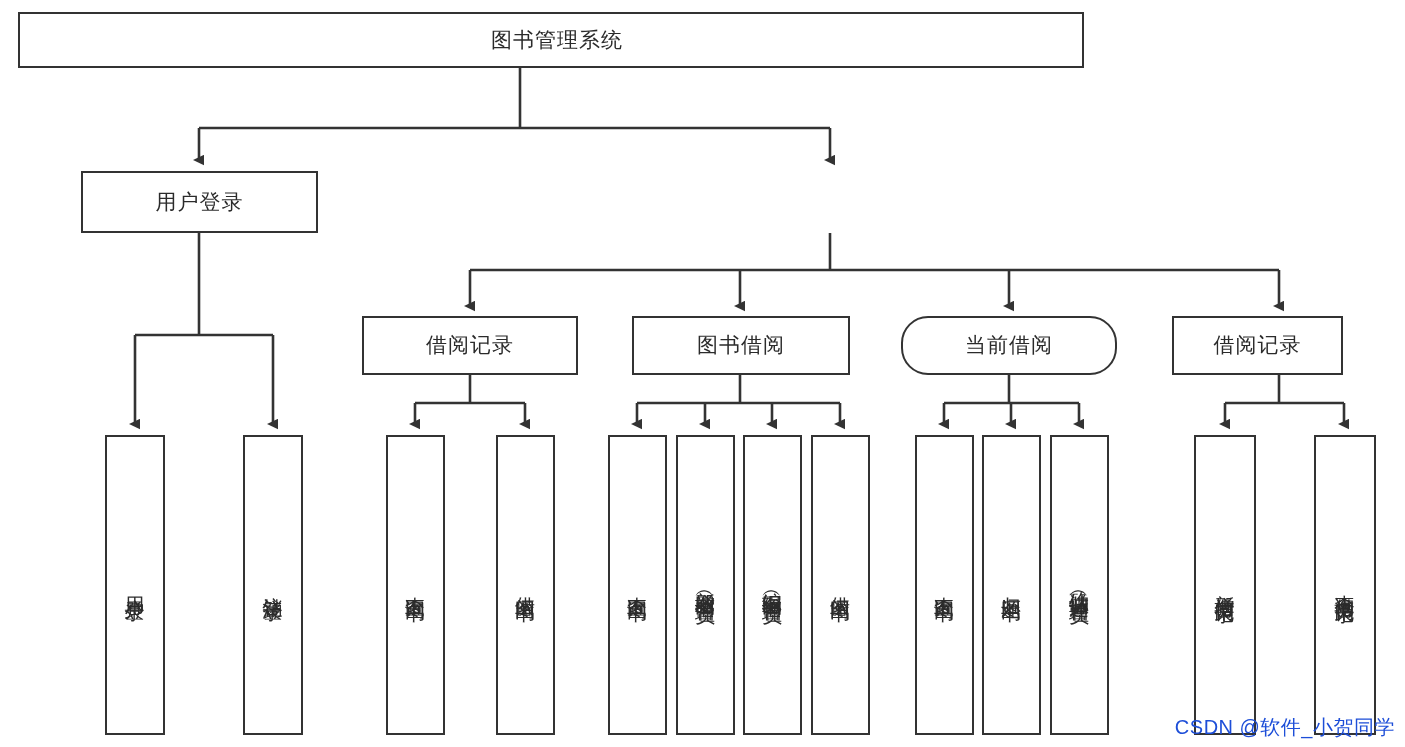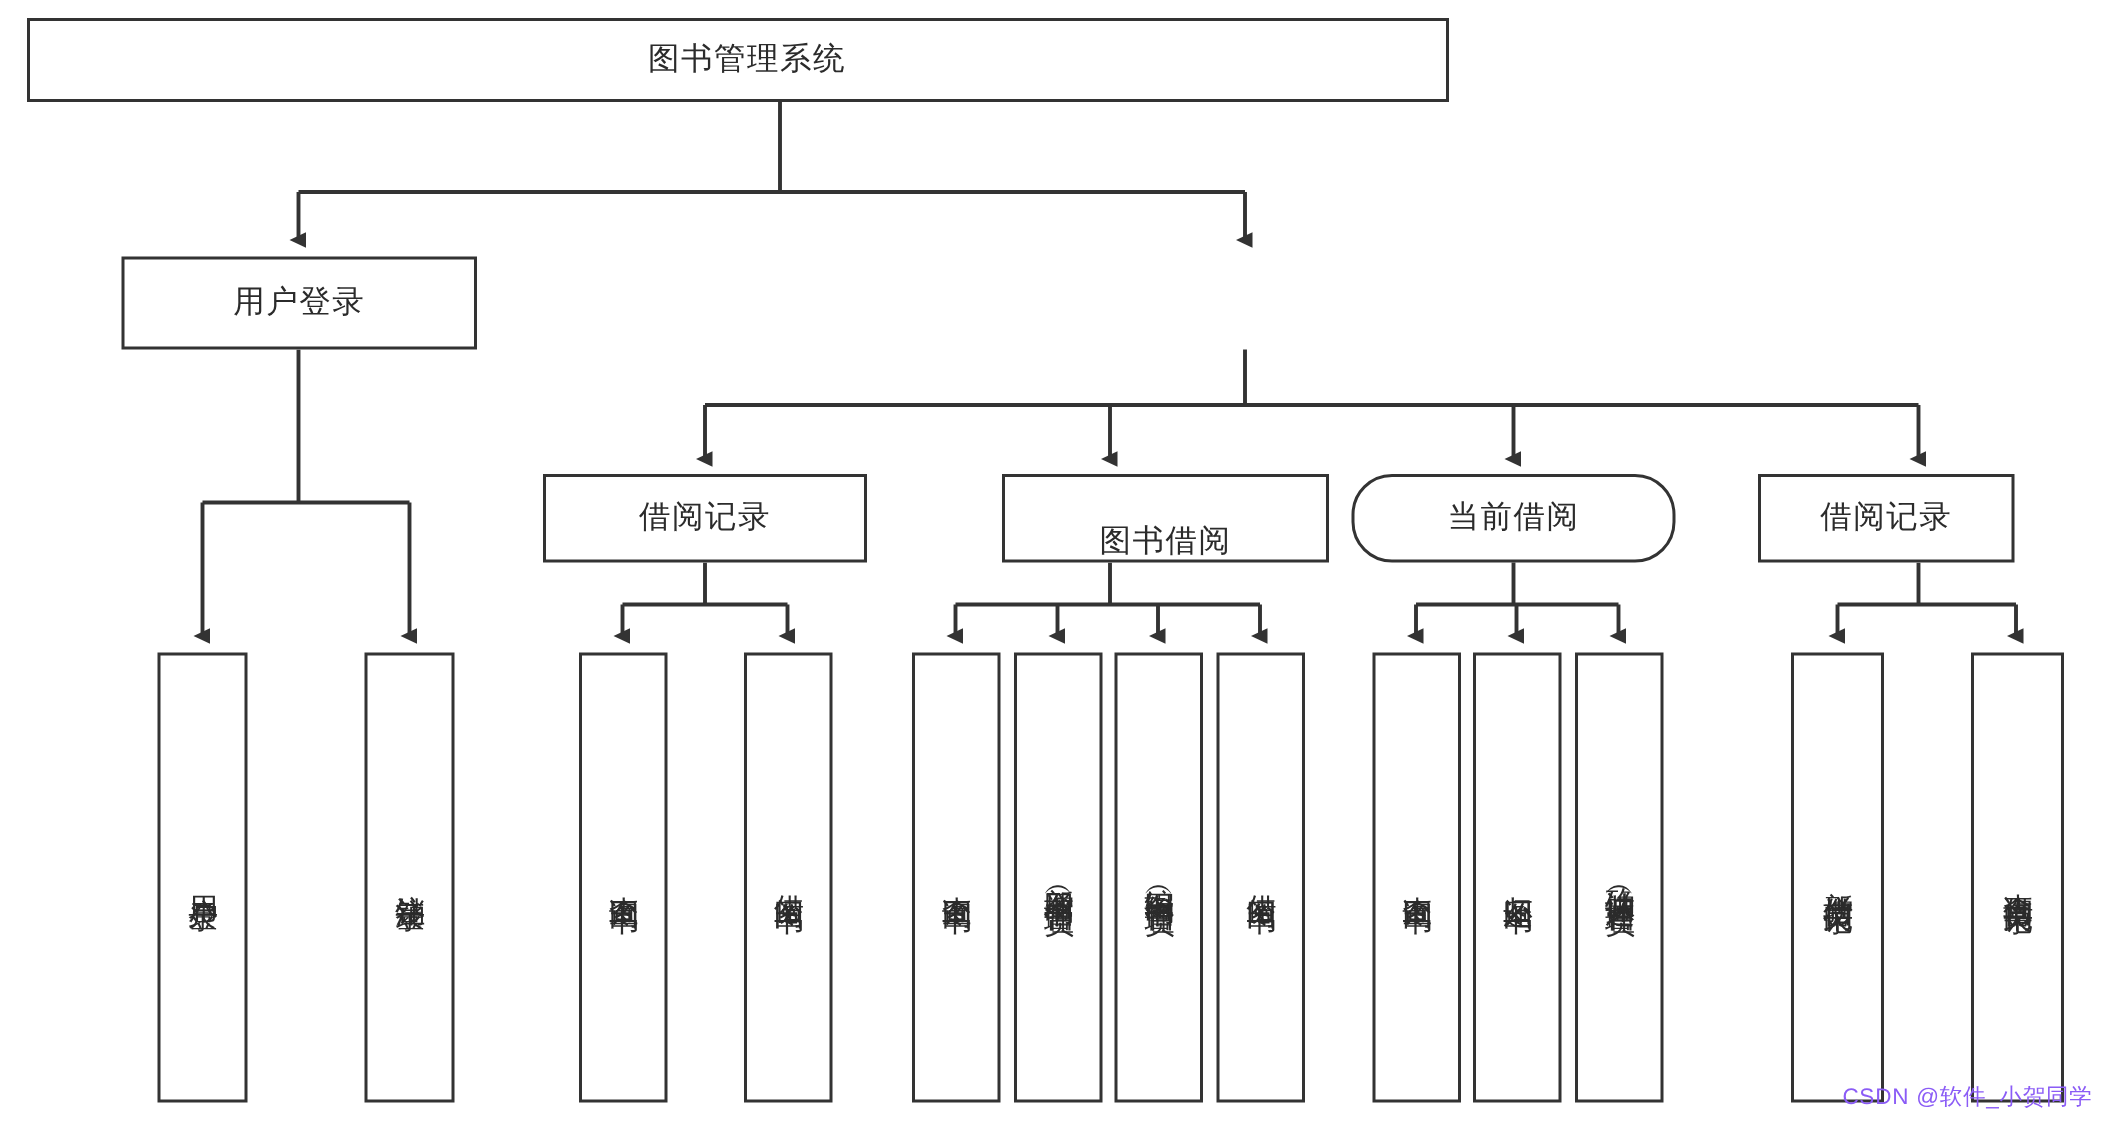--- a/index.html
+++ b/index.html
@@ -45,22 +45,22 @@
     align-items:center;
     justify-content:center;
     width:100%;height:100%;
     left:0;top:0;
     pointer-events:none;
   }
   #watermark{
     position:absolute;
     right:10px;
     bottom:6px;
-    font-size:15px;
-    color:#8b5cf6;
+    font-size:20px;
+    color:#1d4ed8;
     letter-spacing:0.5px;
     white-space:nowrap;
   }
 </style>
 </head>
 <body>
 
 <div id="stage">
 
   <svg id="edges" viewBox="0 0 1405 747">
@@ -106,32 +106,32 @@
       <path d="M1011,403 L1011,424" marker-end="url(#arrow)"></path>
       <path d="M1079,403 L1079,424" marker-end="url(#arrow)"></path>
 
       <path d="M1279,375 L1279,403"></path>
       <path d="M1225,403 L1344,403"></path>
       <path d="M1225,403 L1225,424" marker-end="url(#arrow)"></path>
       <path d="M1344,403 L1344,424" marker-end="url(#arrow)"></path>
     </g>
   </svg>
 
-  <div class="node" style="left:18px;top:12px;width:948px;height:56px;padding-left:12px;">
+  <div class="node" style="left:18px;top:12px;width:1066px;height:56px;padding-left:12px;">
     <span class="label">图书管理系统</span>
   </div>
 
   <div class="node" style="left:81px;top:171px;width:237px;height:62px;">
     <span class="label">用户登录</span>
   </div>
 
   <div class="node" style="left:362px;top:316px;width:216px;height:59px;">
     <span class="label">借阅记录</span>
   </div>
-  <div class="node" style="left:668px;top:316px;width:218px;height:59px;align-items:flex-end;">
+  <div class="node" style="left:632px;top:316px;width:218px;height:59px;">
     <span class="label">图书借阅</span>
   </div>
   <div class="node" style="left:901px;top:316px;width:216px;height:59px;border-radius:27px;">
     <span class="label">当前借阅</span>
   </div>
   <div class="node" style="left:1172px;top:316px;width:171px;height:59px;">
     <span class="label">借阅记录</span>
   </div>
 
   <div class="node leaf" style="left:105px;top:435px;width:60px;height:300px;">

